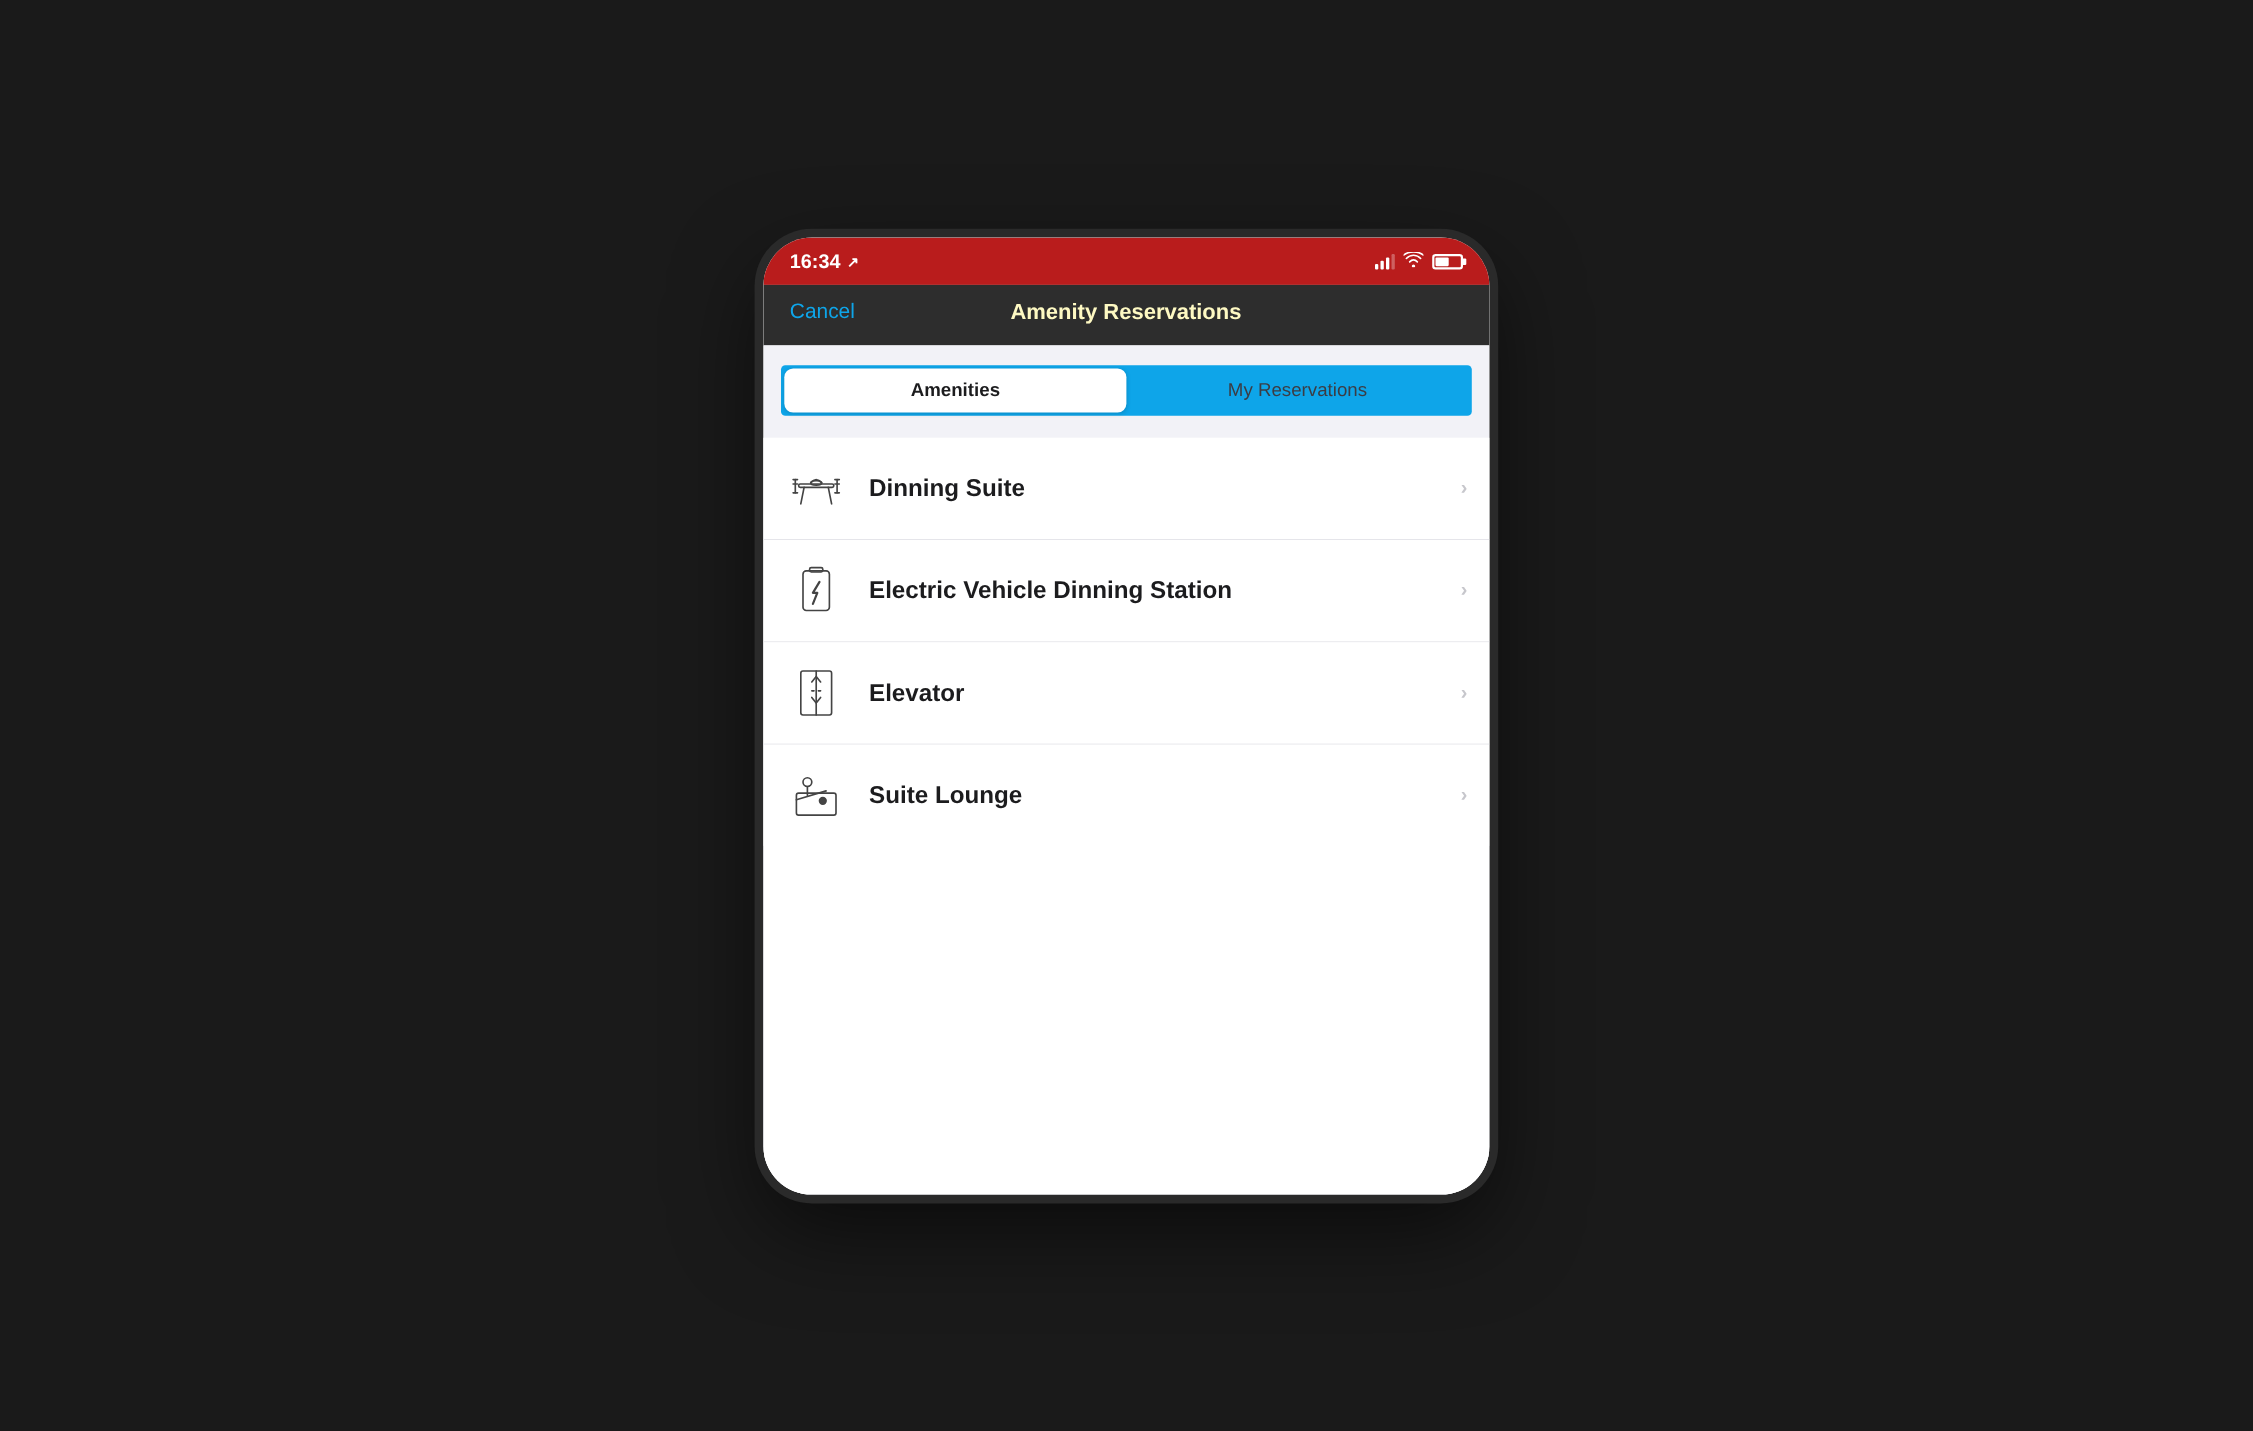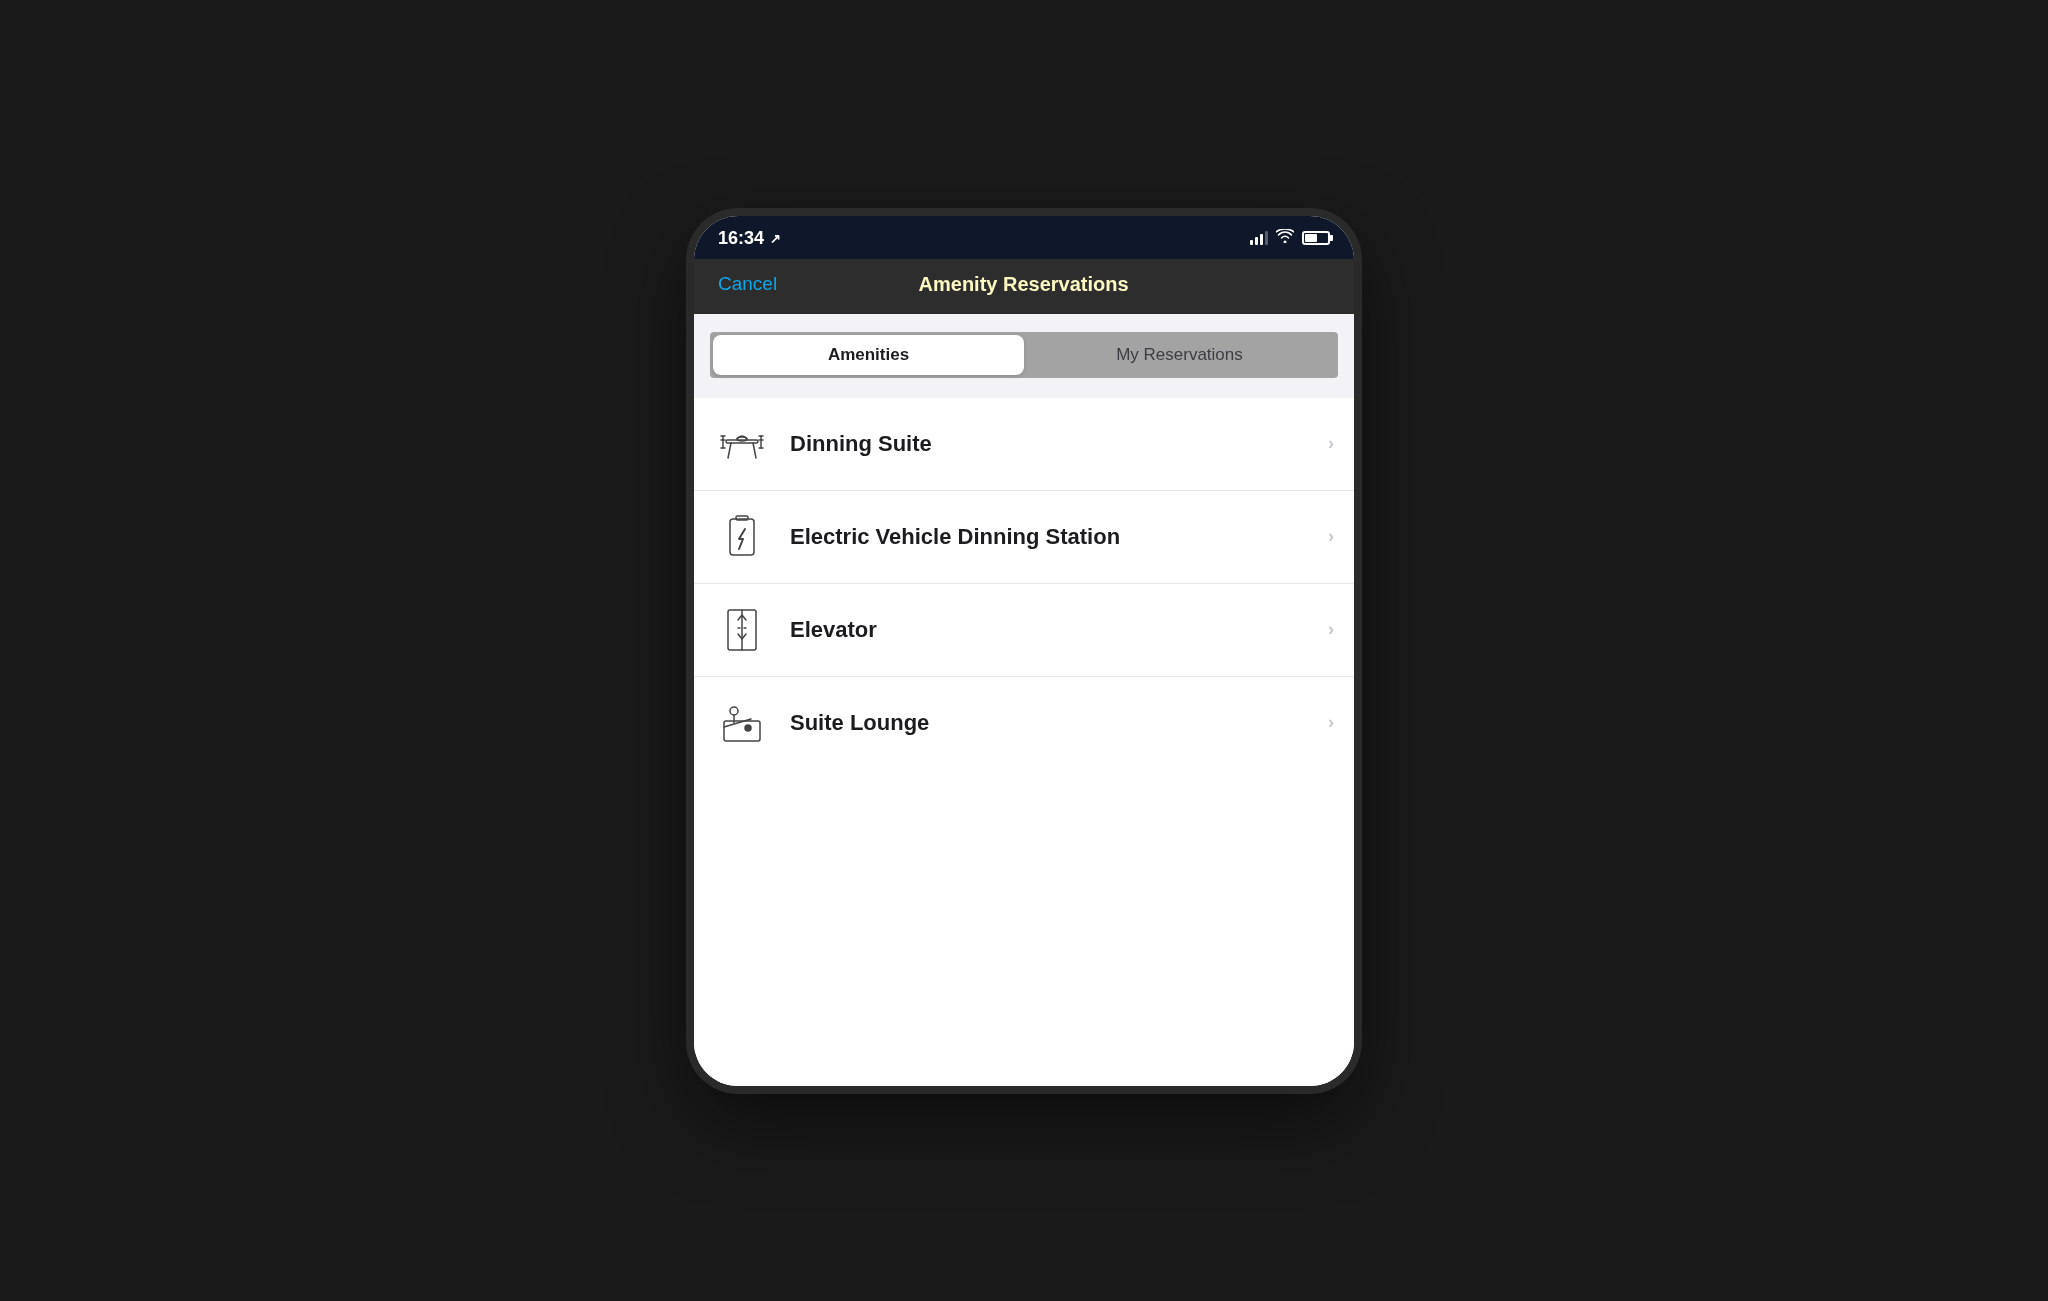--- a/index.html
+++ b/index.html
@@ -19,21 +19,21 @@
       background: #ffffff;
       border-radius: 44px;
       overflow: hidden;
       box-shadow: 0 0 0 8px #2a2a2a, 0 30px 80px rgba(0,0,0,0.6);
       display: flex;
       flex-direction: column;
     }
 
     
     .status-bar {
-      background: #0f172a;
+      background: #b91c1c;
       padding: 12px 24px 10px;
       display: flex;
       justify-content: space-between;
       align-items: center;
     }
 
     .status-time {
       color: #ffffff;
       font-size: 18px;
       font-weight: 600;
@@ -140,21 +140,21 @@
     .content {
       background: #f2f2f7;
       flex: 1;
       display: flex;
       flex-direction: column;
     }
 
     
     .segmented-control {
       margin: 18px 16px 12px;
-      background: #a3a3a3;
+      background: #0ea5e9;
       border-radius: 4px;
       padding: 3px;
       display: flex;
       gap: 0;
     }
 
     .segment-btn {
       flex: 1;
       padding: 10px 0;
       border: none;

